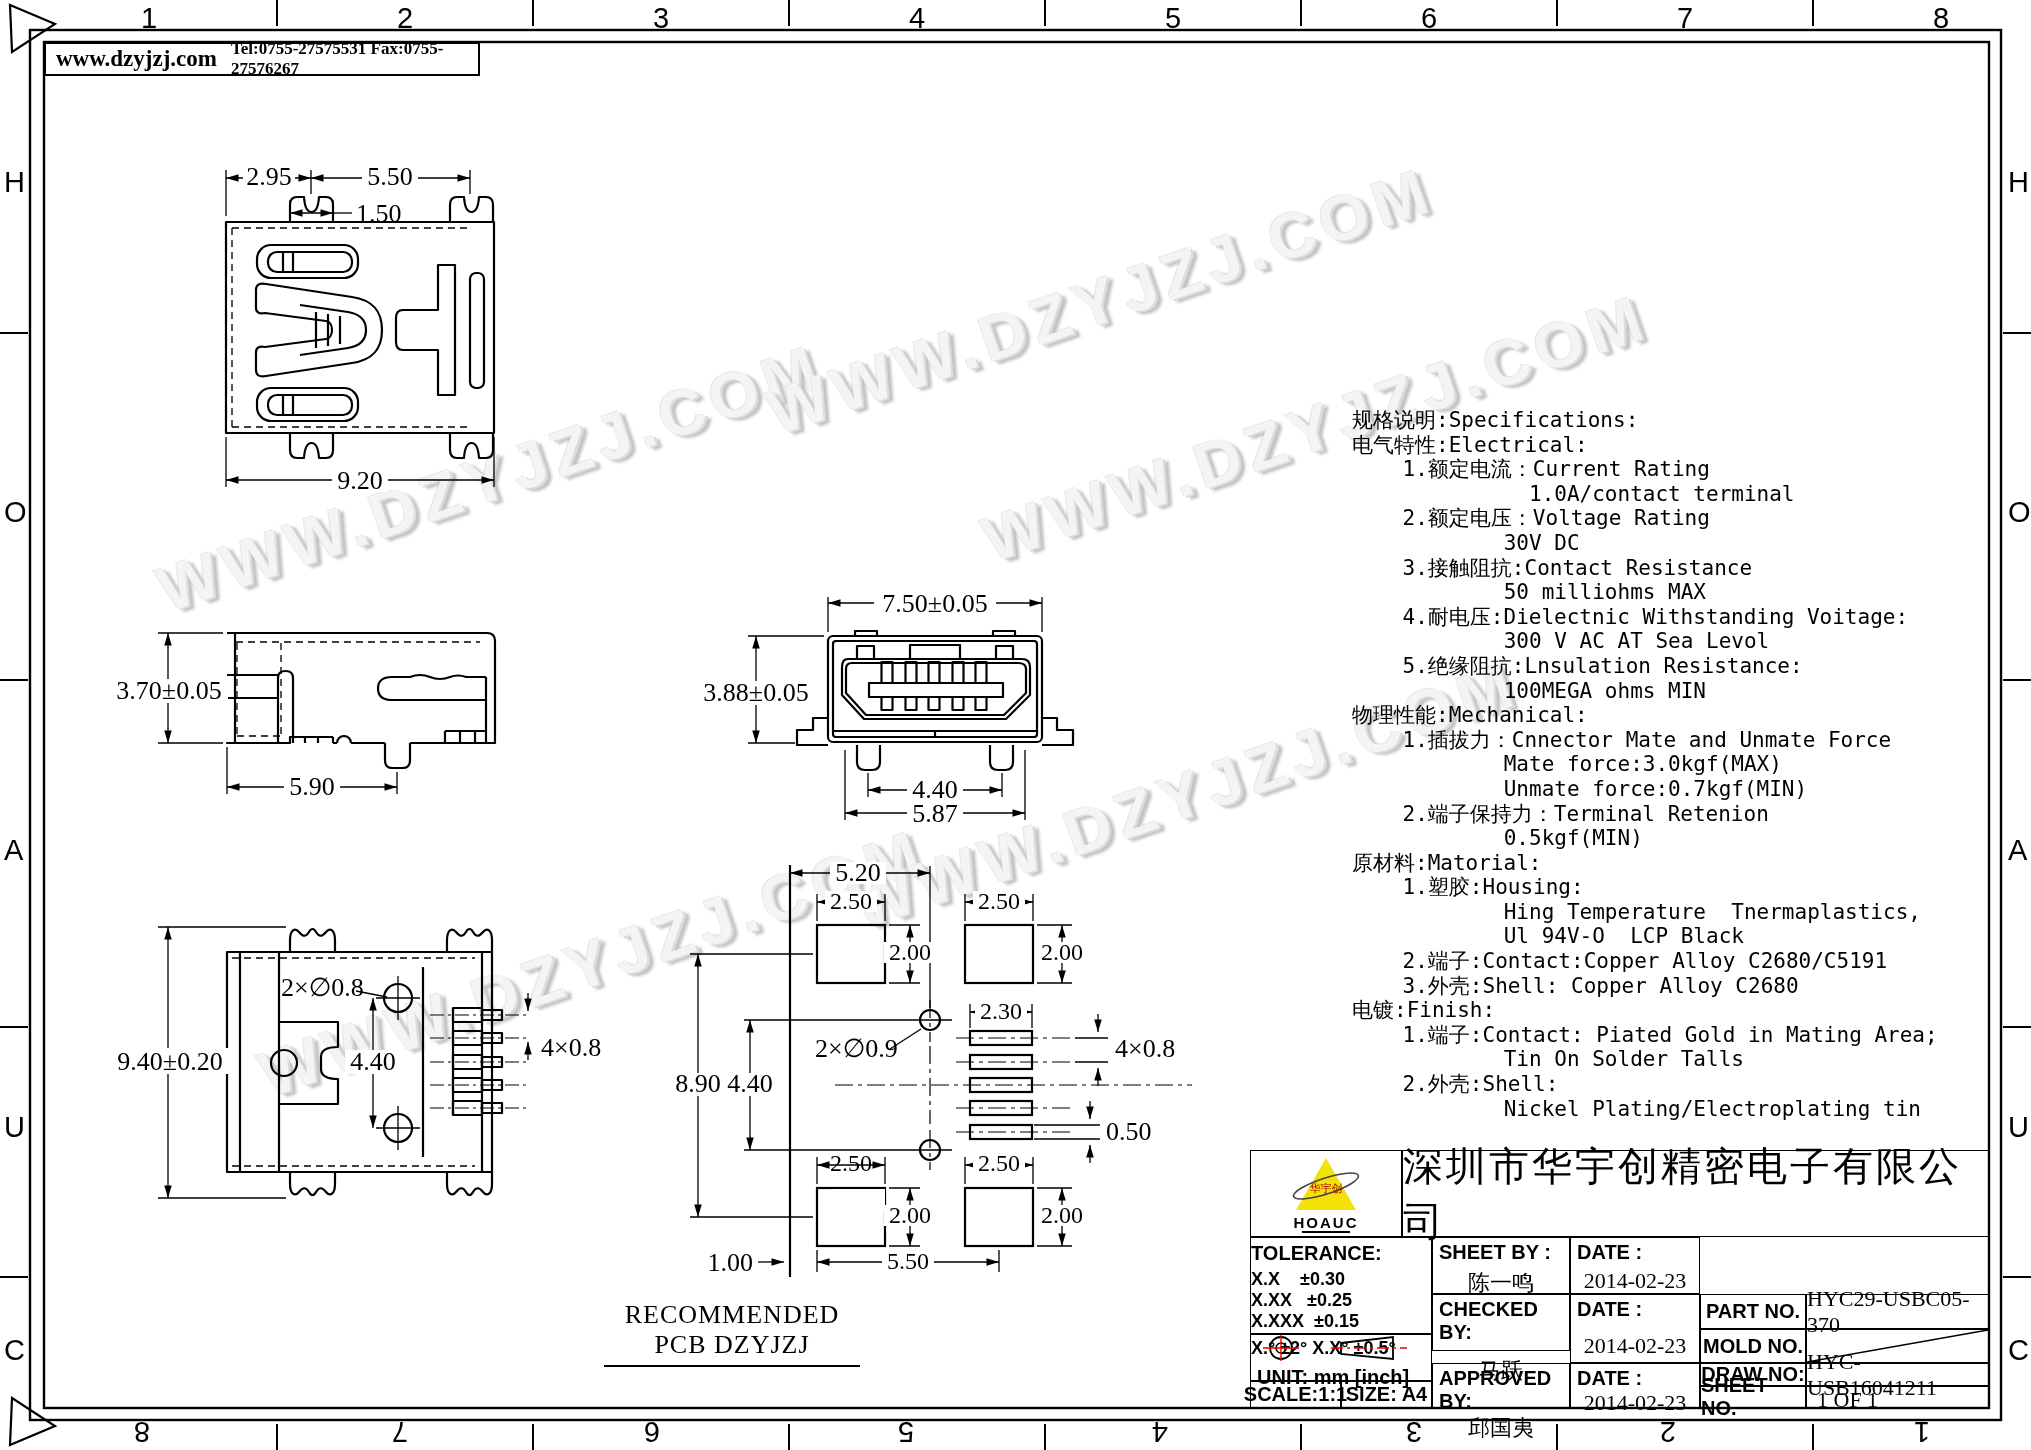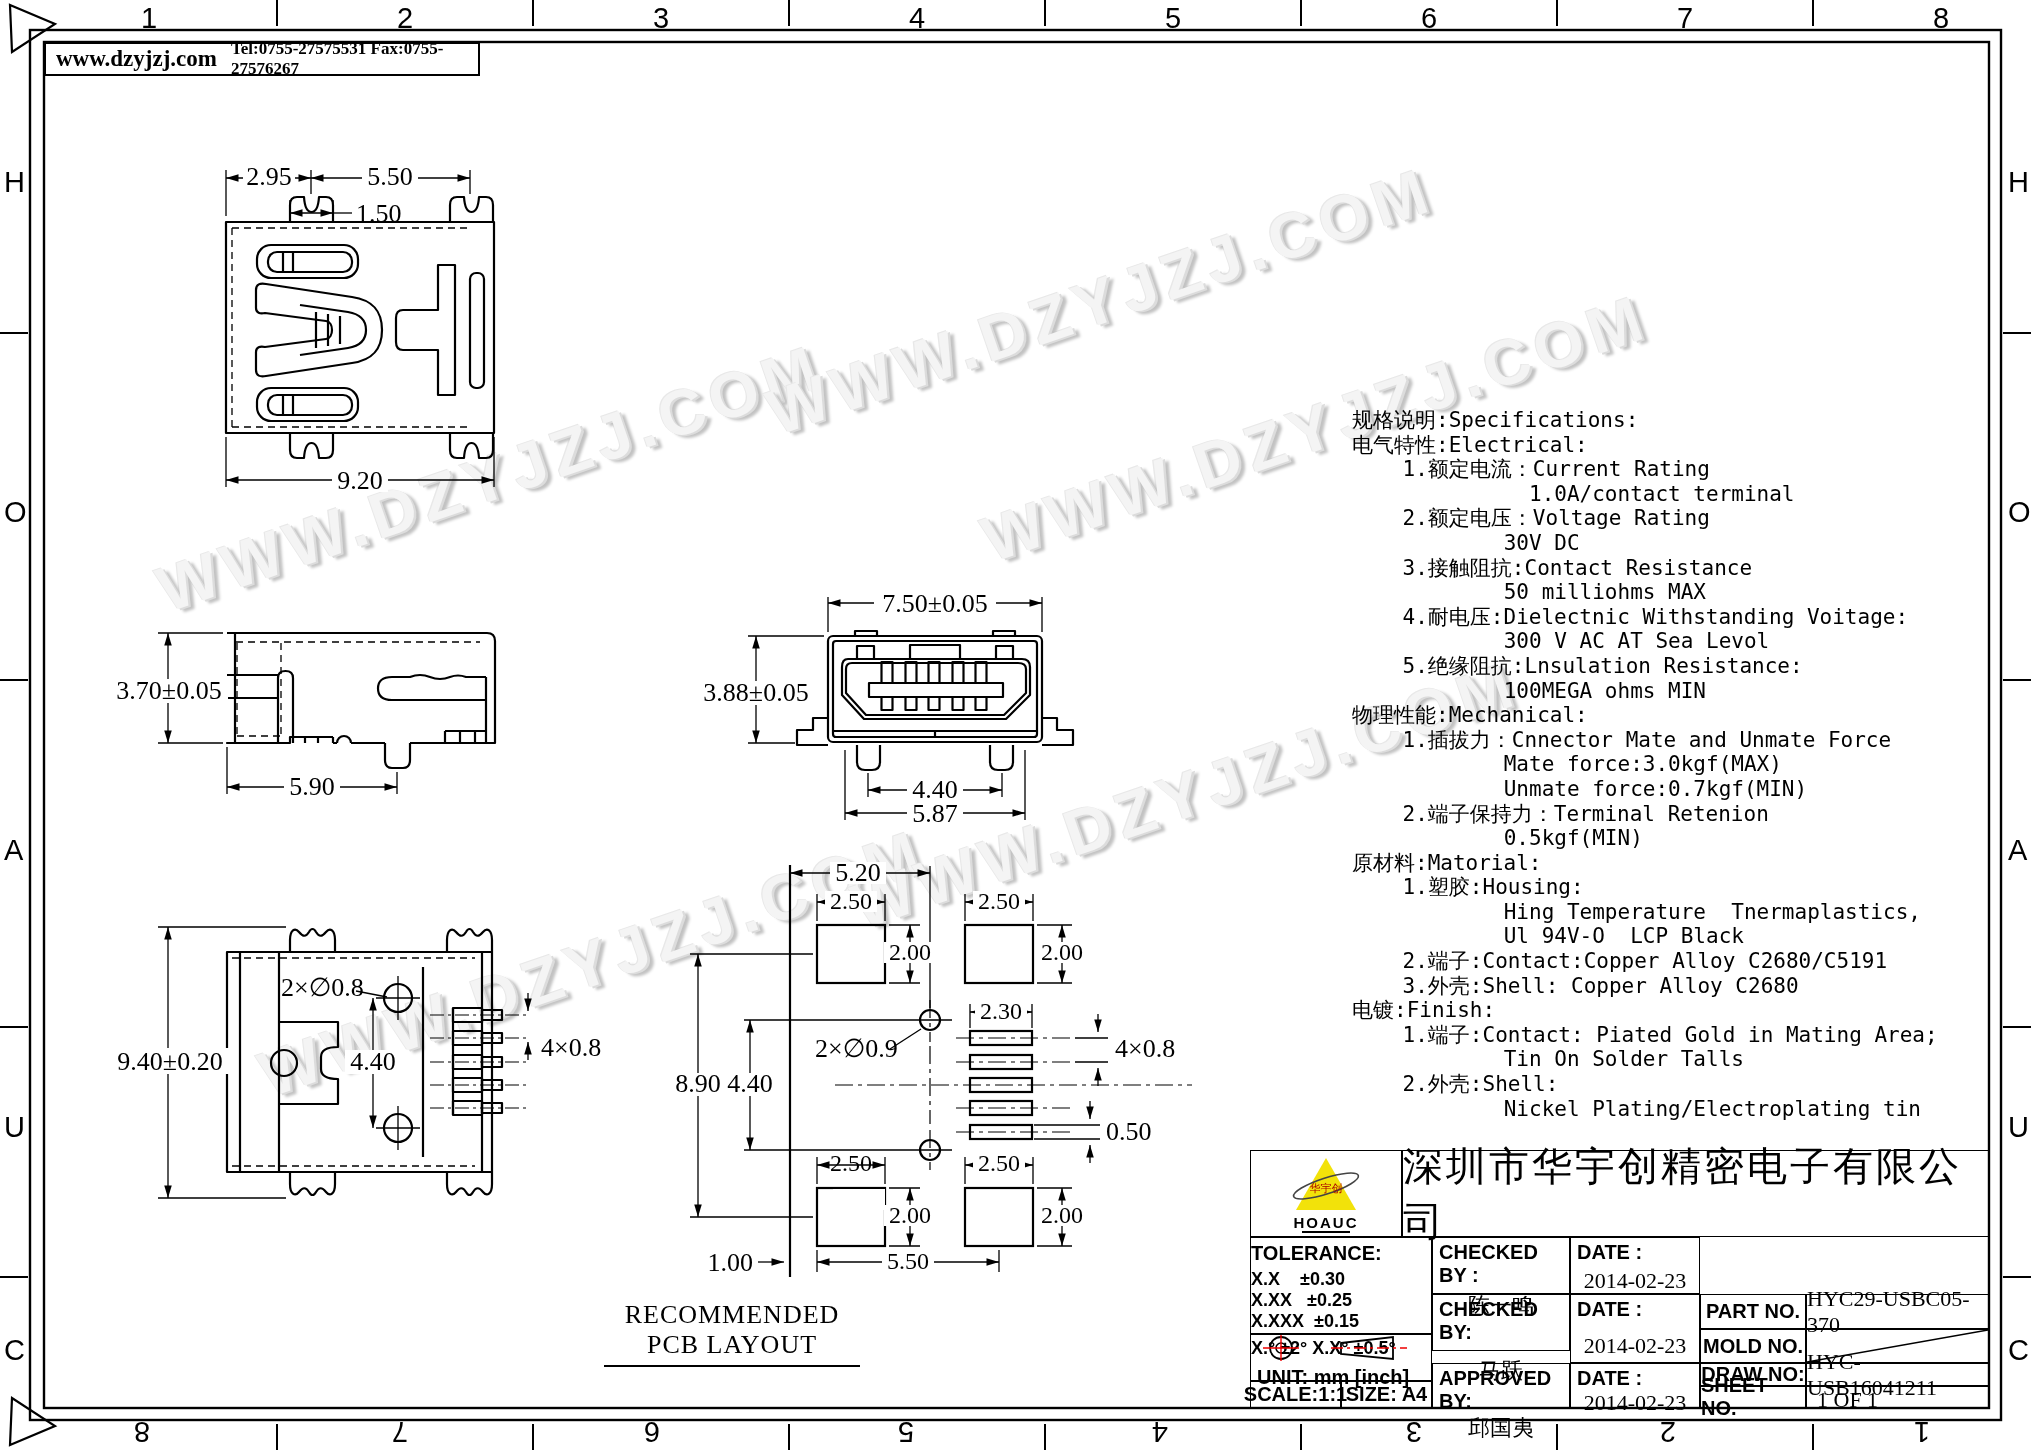--- a/index.html
+++ b/index.html
@@ -380,21 +380,21 @@
             Hing Temperature  Tnermaplastics,
             Ul 94V-O  LCP Black
     2.端子:Contact:Copper Alloy C2680/C5191
     3.外壳:Shell: Copper Alloy C2680
 电镀:Finish:
     1.端子:Contact: Piated Gold in Mating Area;
             Tin On Solder Talls
     2.外壳:Shell:
             Nickel Plating/Electroplating tin</div>
 
-  <div class="ov caption">RECOMMENDED PCB LAYOUT</div>
+  <div class="ov caption">RECOMMENDED PCB DZYJZJ</div>
 
   <div class="ov tb">
 
     <div class="cell cn" style="left:0;top:0;width:152px;height:87px">
       <svg width="120" height="84" viewBox="0 0 120 84">
         <polygon points="60,6 90,58 30,58" fill="#f2e20a"></polygon>
         <ellipse cx="60" cy="34" rx="34" ry="8" fill="none" stroke="#444" stroke-width="1.6" transform="rotate(-18 60 34)"></ellipse>
         <text x="60" y="40" text-anchor="middle" font-size="11" fill="#a00">华宇创</text>
         <text x="60" y="76" text-anchor="middle" font-size="15" font-weight="bold" letter-spacing="2" font-family="Liberation Sans, sans-serif" fill="#000">HOAUC</text>
         <line x1="36" y1="80" x2="84" y2="80" stroke="#000" stroke-width="2"></line>
@@ -418,21 +418,21 @@
         <polygon points="90,8 142,2 142,24 90,19" fill="none" stroke="#000" stroke-width="1.8"></polygon>
         <path d="M80,13 H156" stroke="#e00" stroke-width="1.4" stroke-dasharray="12 4 3 4"></path>
       </svg>
       <div class="tb-label" style="padding-left:6px">UNIT:  mm  [inch]</div>
     </div>
 
     <div class="cell cn tb-label" style="left:0;top:231px;width:91px;height:27px">SCALE:1:1</div>
     <div class="cell cn tb-label" style="left:91px;top:231px;width:91px;height:27px">SIZE:  A4</div>
 
     <div class="cell" style="left:182px;top:87px;width:138px;height:57px;padding:3px 6px">
-      <div class="tb-label">CHECKED BY :</div>
+      <div class="tb-label">SHEET BY :</div>
       <div class="tb-val" style="text-align:center;margin-top:4px">陈一鸣</div>
     </div>
     <div class="cell" style="left:320px;top:87px;width:130px;height:57px;padding:3px 6px">
       <div class="tb-label">DATE :</div>
       <div class="tb-val" style="text-align:center;margin-top:4px">2014-02-23</div>
     </div>
     <div class="cell" style="left:182px;top:144px;width:138px;height:57px;padding:3px 6px">
       <div class="tb-label">CHECKED BY:</div>
       <div class="tb-val" style="text-align:center;margin-top:12px">马跃</div>
     </div>

